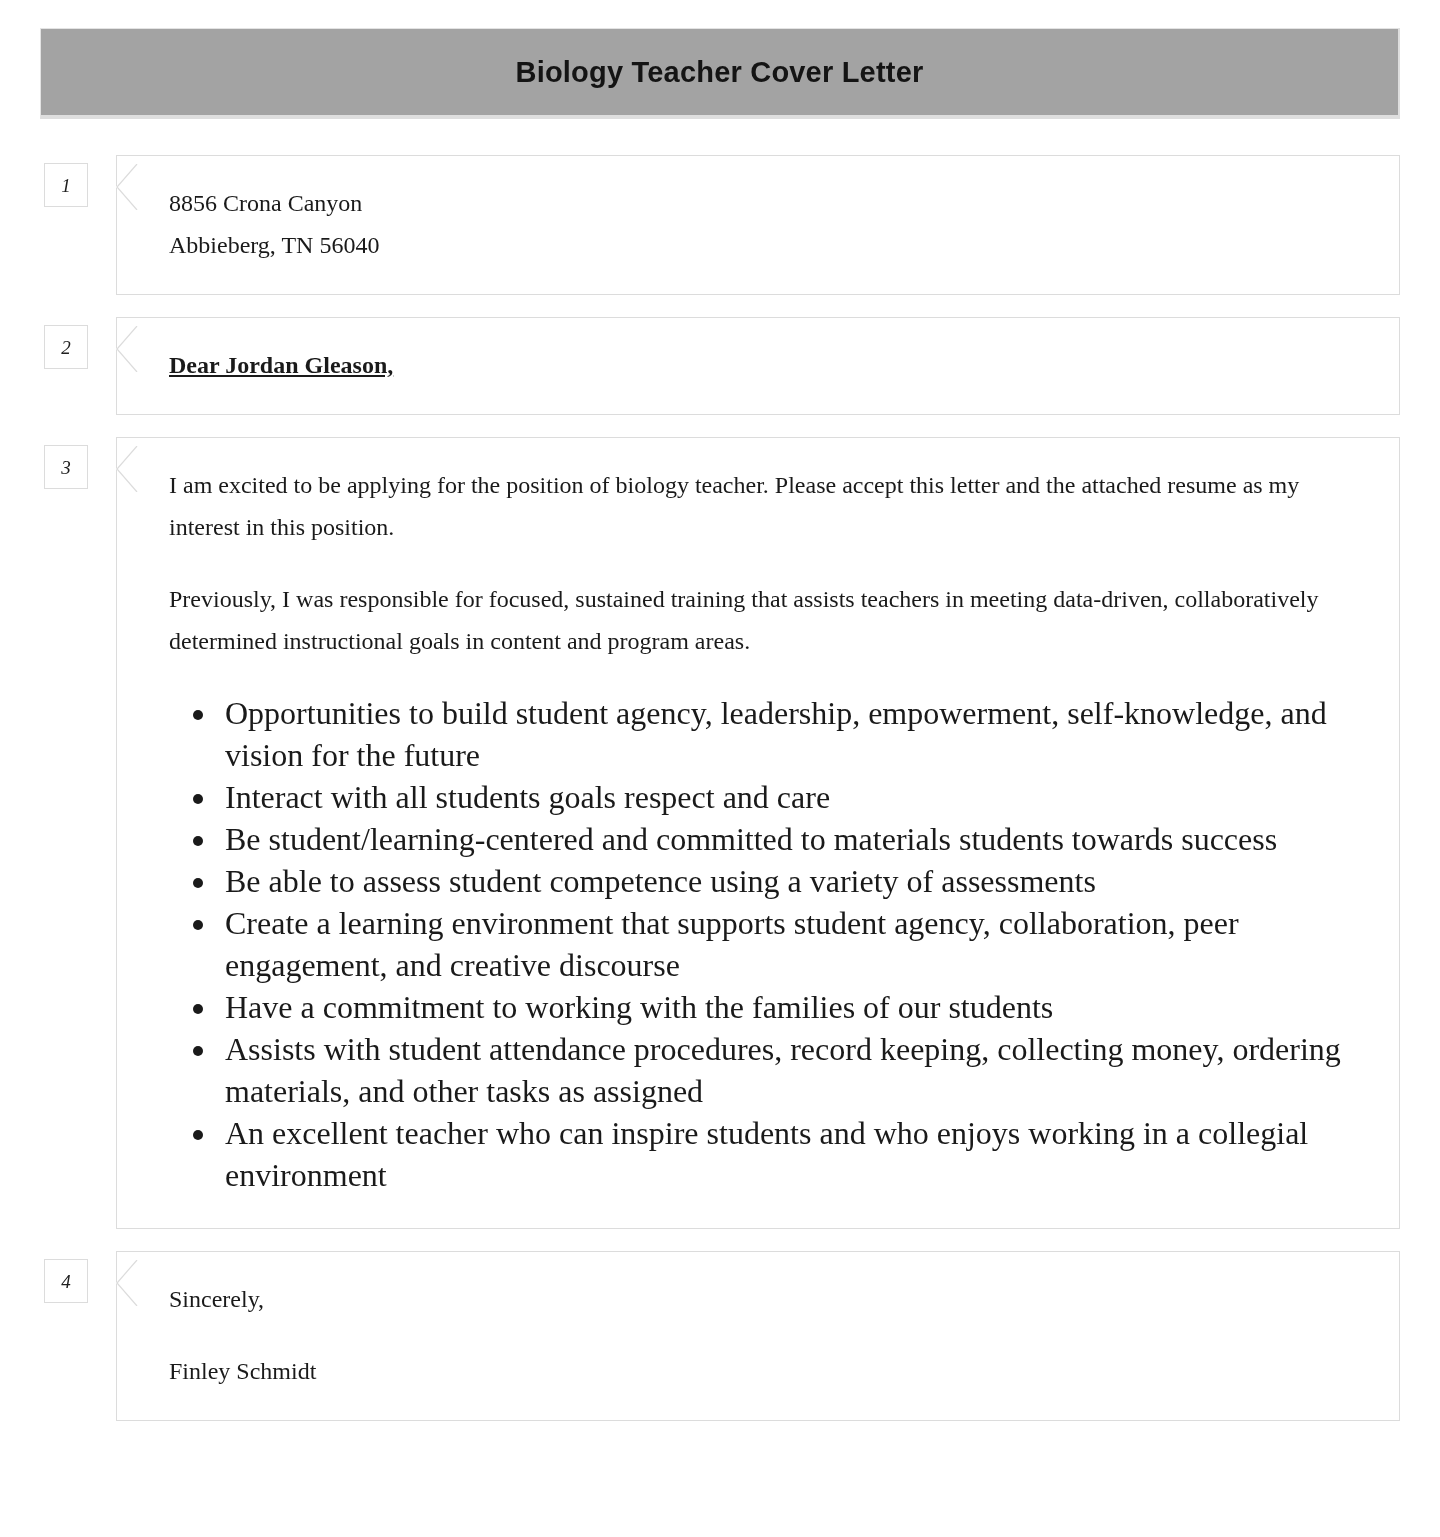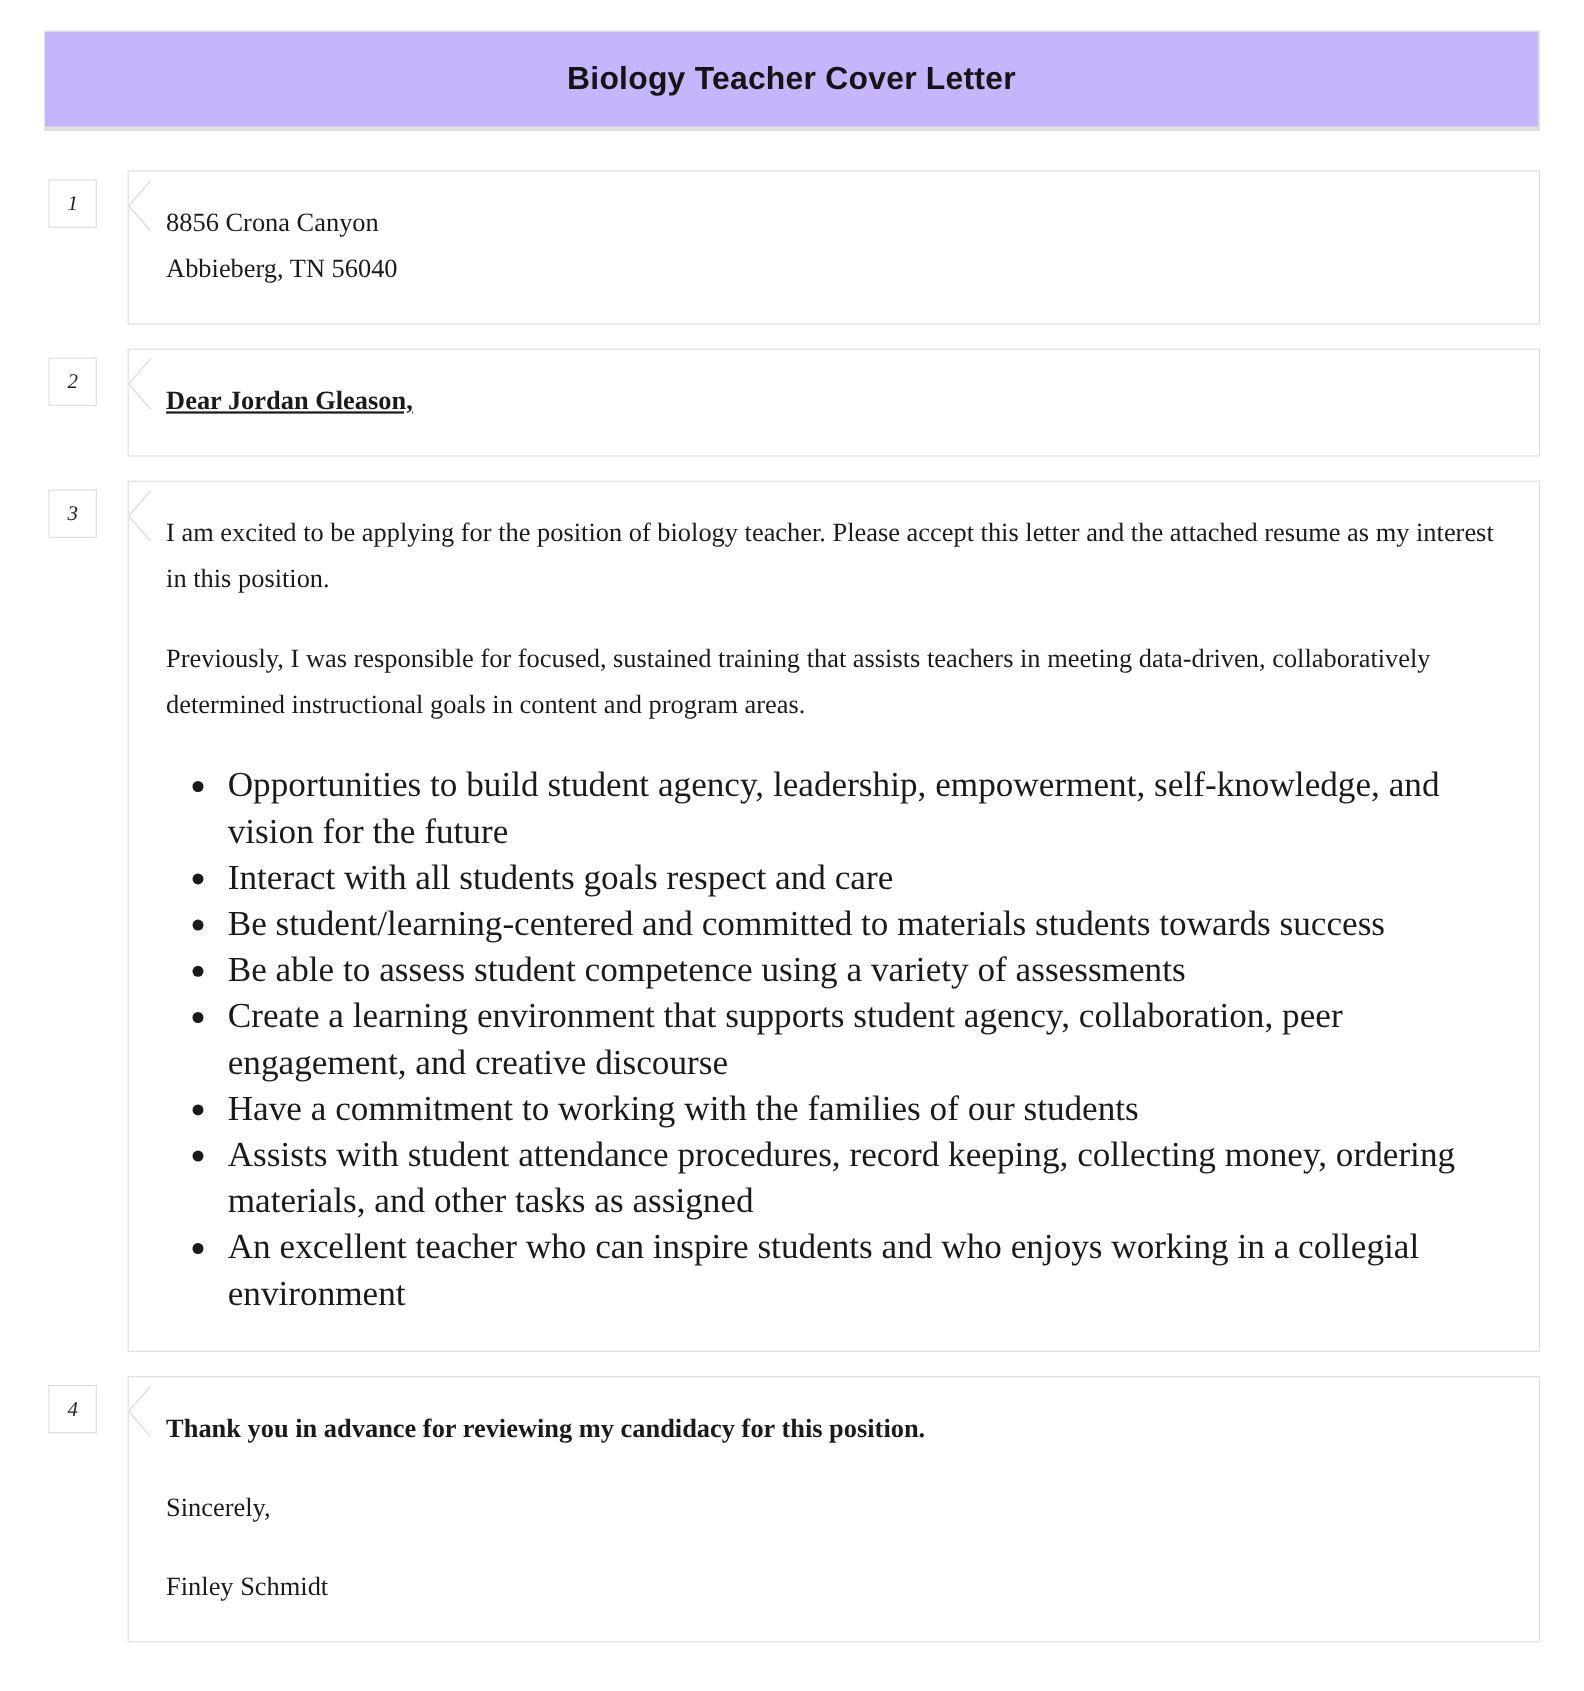--- a/index.html
+++ b/index.html
@@ -18,21 +18,21 @@
 
   .page {
     width: 1440px;
     box-sizing: border-box;
     padding: 0;
   }
 
   
   .doc-header {
     margin: 28px 40px 0 40px;
-    background: #c4b5fd;
+    background: #a3a3a3;
     border: 1px solid #e3e3e3;
     border-bottom: 4px solid #dedede;
     border-right: 2px solid #dedede;
     height: 86px;
     display: flex;
     align-items: center;
     justify-content: center;
   }
   .doc-header h1 {
     margin: 0;
@@ -75,21 +75,21 @@
     color: #202020;
     line-height: 1;
   }
 
   
   .block-body {
     position: relative;
     background: #ffffff;
     border: 1px solid #dcdcdc;
     box-sizing: border-box;
-    padding: 26px 30px 28px 34px;
+    padding: 26px 30px 28px 52px;
     min-height: 56px;
   }
 
   
   .notch {
     position: absolute;
     left: -1px;
     top: 8px;
     width: 22px;
     height: 46px;
@@ -188,20 +188,19 @@
 
     <div class="block">
       <div class="block-number">4</div>
       <div class="block-body">
         <span class="notch">
           <svg width="22" height="46" viewBox="0 0 22 46">
             <polygon points="22,0 22,46 0,23" fill="#ffffff"></polygon>
             <polyline points="21,0 1,23 21,46" fill="none" stroke="#dcdcdc" stroke-width="1.2"></polyline>
           </svg>
         </span>
-        <p class="bold">Thank you in advance for reviewing my candidacy for this position.</p>
         <p>Sincerely,</p>
         <p>Finley Schmidt</p>
       </div>
     </div>
 
   </div>
 </div>
 
 </body></html>

